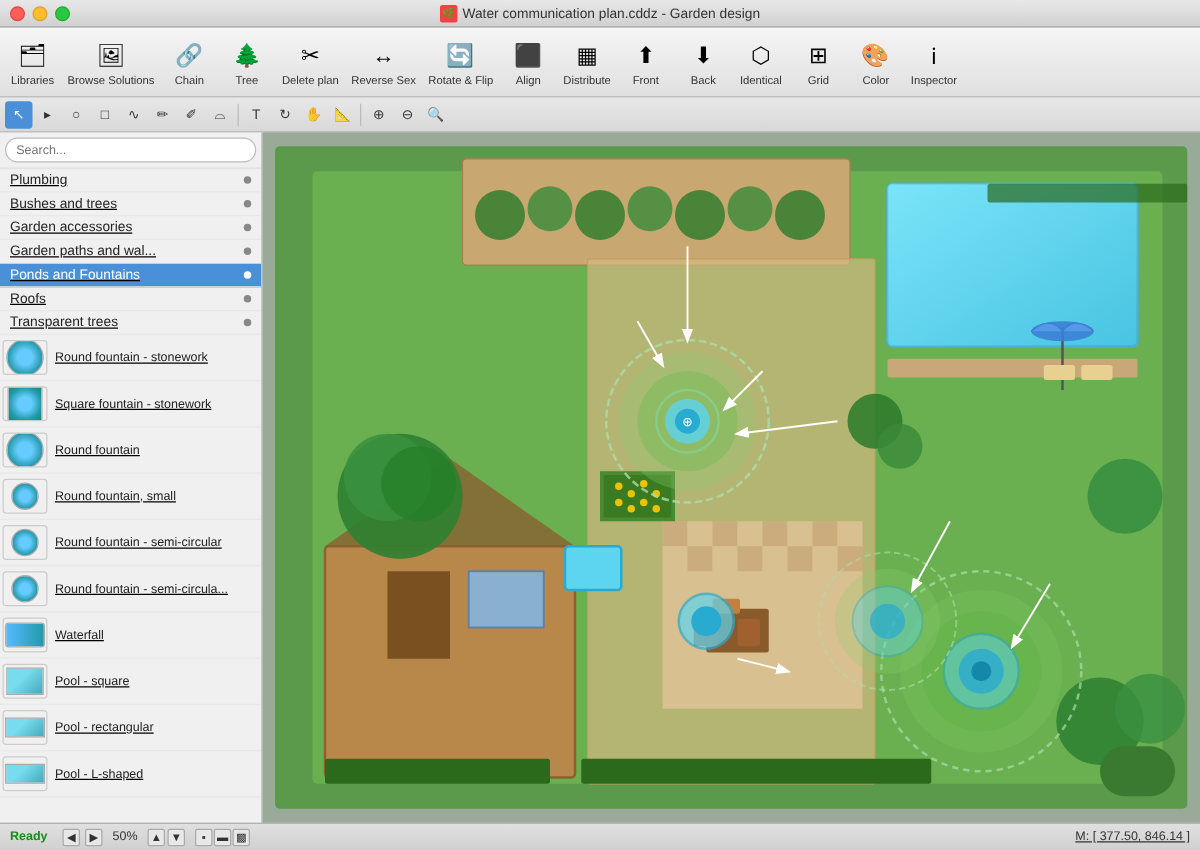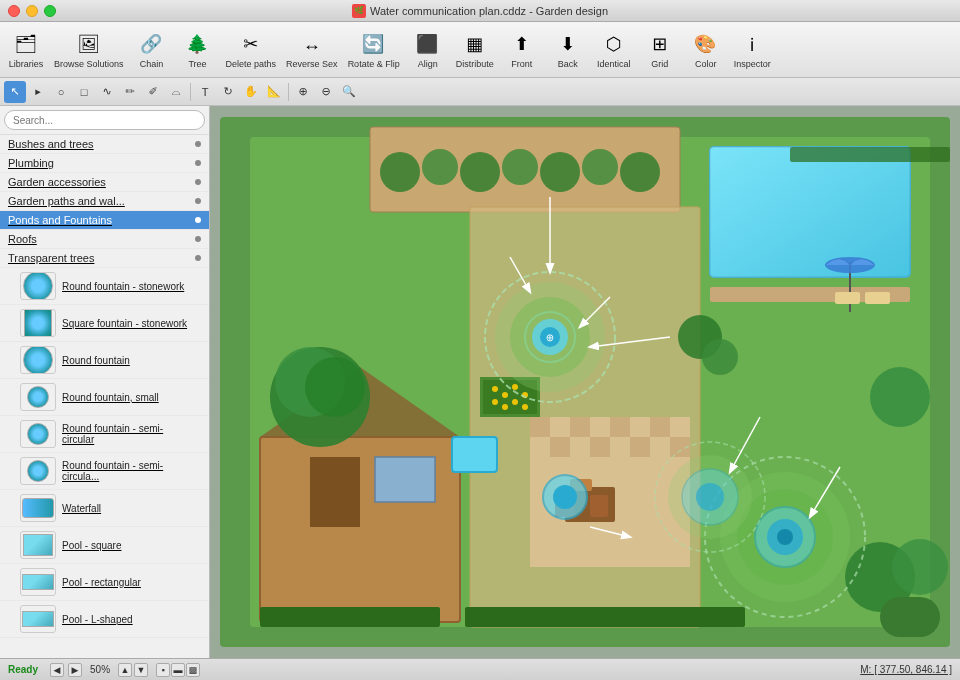--- a/index.html
+++ b/index.html
@@ -116,21 +116,21 @@
     }
     .category-item.active { background: #4a90d9; color: white; }
     .category-dot { width: 6px; height: 6px; border-radius: 50%; background: #888; }
     .category-item.active .category-dot { background: white; }
 
     .library-items { flex: 1; overflow-y: auto; }
     .lib-item {
       display: flex;
       align-items: center;
       gap: 6px;
-      padding: 4px 20px;
+      padding: 4px 2px;
       cursor: pointer;
       border-bottom: 1px solid #e8e8e8;
     }
     .lib-thumb {
       width: 36px;
       height: 28px;
       border: 1px solid #ccc;
       border-radius: 3px;
       overflow: hidden;
       flex-shrink: 0;
@@ -201,21 +201,21 @@
     <div class="toolbar-group">
       <div class="toolbar-icon">🔗</div>
       <div class="toolbar-label">Chain</div>
     </div>
     <div class="toolbar-group">
       <div class="toolbar-icon">🌲</div>
       <div class="toolbar-label">Tree</div>
     </div>
     <div class="toolbar-group">
       <div class="toolbar-icon">✂</div>
-      <div class="toolbar-label">Delete paths</div>
+      <div class="toolbar-label">Delete plan</div>
     </div>
     <div class="toolbar-group">
       <div class="toolbar-icon">↔</div>
       <div class="toolbar-label">Reverse Sex</div>
     </div>
     <div class="toolbar-group">
       <div class="toolbar-icon">🔄</div>
       <div class="toolbar-label">Rotate &amp; Flip</div>
     </div>
     <div class="toolbar-group">
@@ -273,25 +273,25 @@
   </div>
 
 <div id="main">
 
   <div id="sidebar">
     <div id="sidebar-search">
       <input type="text" placeholder="Search..." style="">
     </div>
     <div id="categories">
         <div class="category-item">
+          <span>Plumbing</span>
+          <span class="category-dot"></span>
+        </div>
+        <div class="category-item">
           <span>Bushes and trees</span>
-          <span class="category-dot"></span>
-        </div>
-        <div class="category-item">
-          <span>Plumbing</span>
           <span class="category-dot"></span>
         </div>
         <div class="category-item">
           <span>Garden accessories</span>
           <span class="category-dot"></span>
         </div>
         <div class="category-item">
           <span>Garden paths and wal...</span>
           <span class="category-dot"></span>
         </div>

